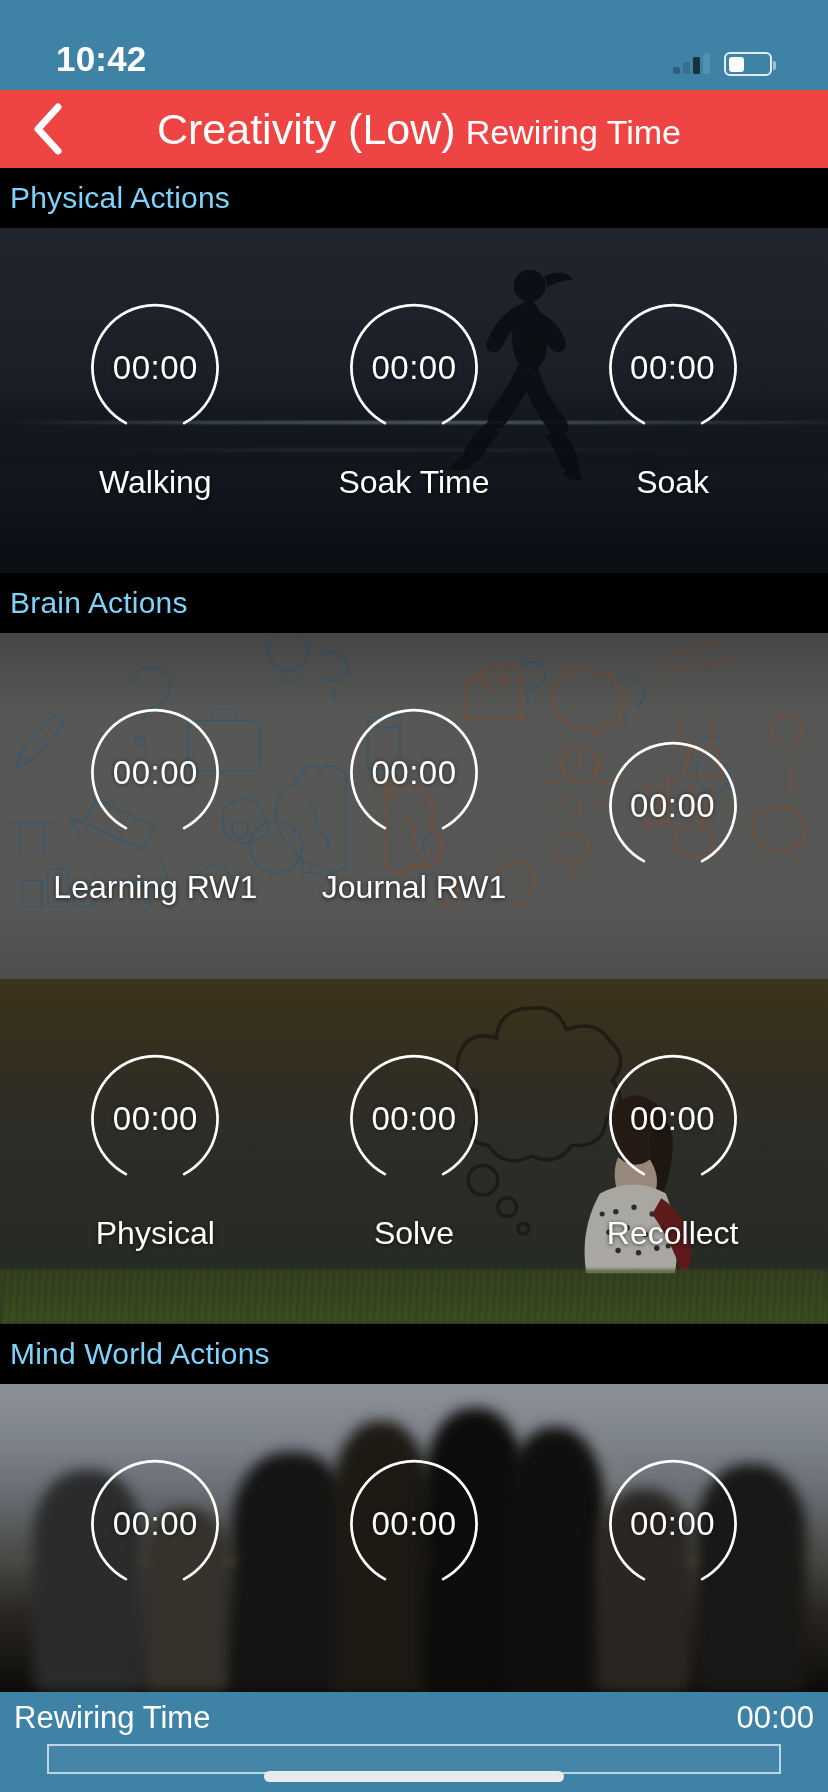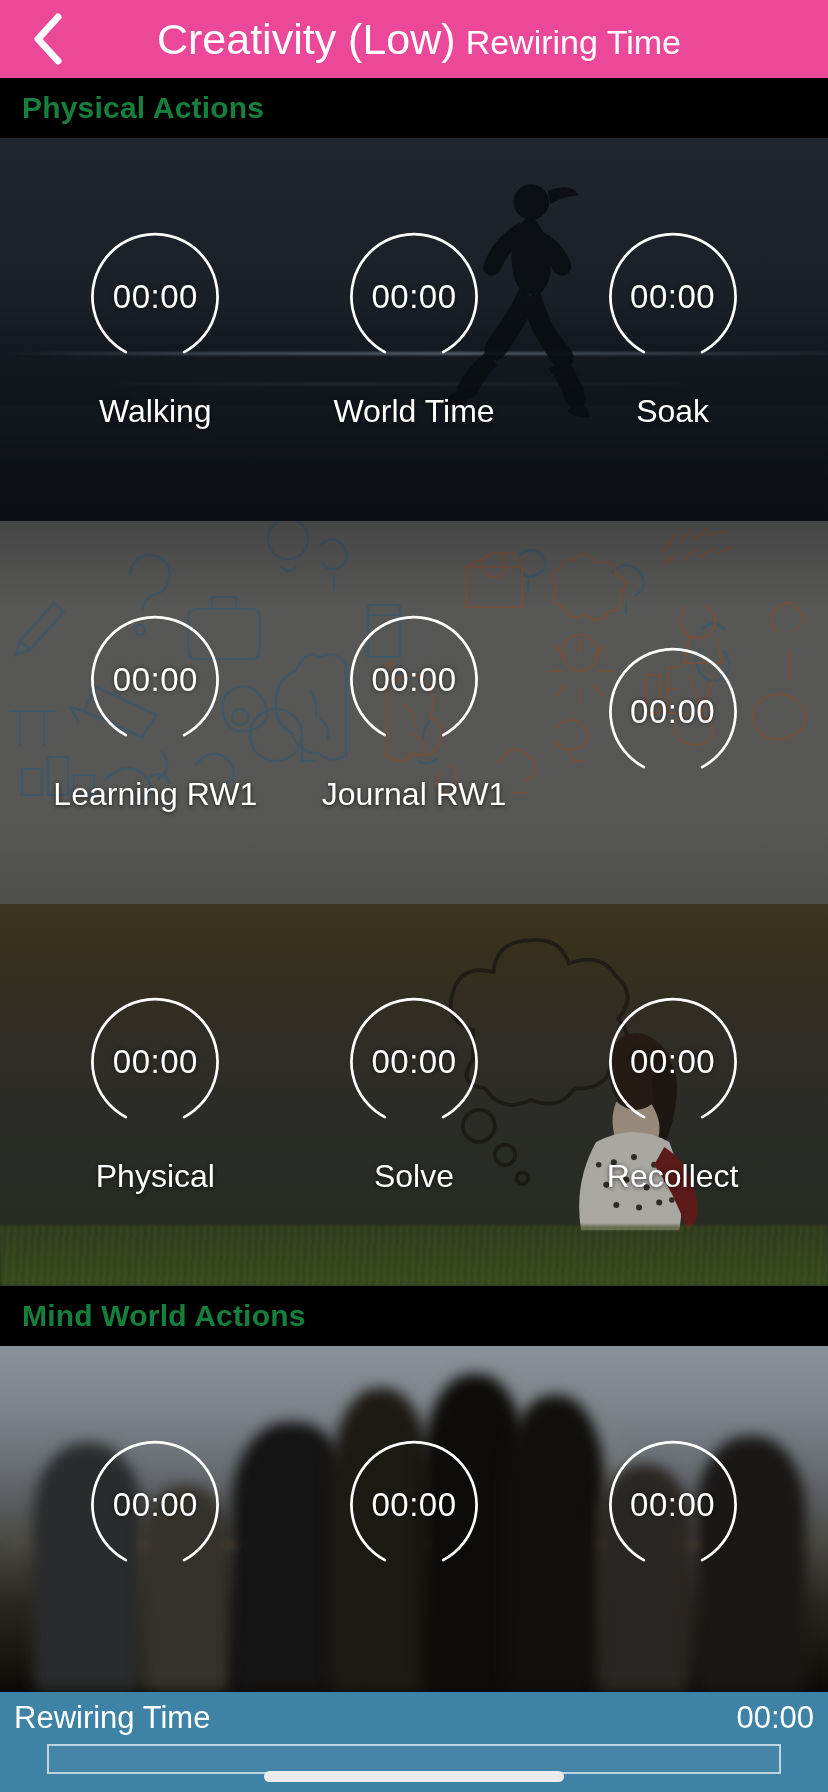--- a/index.html
+++ b/index.html
@@ -47,21 +47,21 @@
     background:rgba(255,255,255,.5);
   }
   .battery span {
     display:block; height:100%; width:40%;
     background:#fff; border-radius:3px;
   }
 
   
   .navbar {
     height:78px; flex:0 0 78px;
-    background:#ec4899;
+    background:#ef4444;
     display:flex; align-items:center;
     position:relative;
   }
   .back-btn {
     position:absolute; left:0; top:0;
     width:96px; height:78px;
     display:flex; align-items:center; justify-content:center;
     cursor:pointer;
   }
   .back-btn svg { display:block; }
@@ -73,21 +73,21 @@
   .nav-title .main { color:#fff; font-size:43px; line-height:1; font-weight:400; }
   .nav-title .sub  { color:#fff; font-size:34px; line-height:1; font-weight:400; }
 
   
   .sec-head {
     flex:0 0 60px; height:60px;
     background:#000;
     display:flex; align-items:center;
     padding-left:10px;
   }
-  .sec-head span { color:#15803d; font-size:30px; font-weight:700; letter-spacing:.2px;margin-left:12px; }
+  .sec-head span { color:#7dd3fc; font-size:30px; font-weight:400; letter-spacing:.2px; }
 
   
   .sec-body {
     flex:1 1 auto;
     position:relative;
     overflow:hidden;
   }
   .bg { position:absolute; inset:0; }
   .tiles {
     position:relative; z-index:5;
@@ -209,20 +209,34 @@
     position:absolute; left:50%; transform:translateX(-50%);
     bottom:10px; width:300px; height:11px;
     border-radius:7px; background:#e8eaec;
   }
 </style>
 </head>
 <body>
 
 <div class="phone">
 
+  <div class="statusbar">
+    <div class="clock">10:42</div>
+    <div class="status-right">
+      <div class="bars">
+        <i></i>
+          <i></i>
+          <i></i>
+          <i></i>
+      </div>
+      <div class="battery">
+        <span style="width: 40%;"></span>
+      </div>
+    </div>
+  </div>
 
   <div class="navbar">
     <div class="back-btn">
       <svg width="34" height="54" viewBox="0 0 34 54">
         <polyline points="27,5 7,27 27,49" fill="none" stroke="#ffffff" stroke-width="7" stroke-linecap="round" stroke-linejoin="round"></polyline>
       </svg>
     </div>
     <div class="nav-title">
       <span class="main">Creativity (Low)</span>
       <span class="sub">Rewiring Time</span>
@@ -263,34 +277,37 @@
         </div>
         <div class="label">Walking</div>
       </div>
       <div class="tile">
         <div class="gauge">
           <svg viewBox="0 0 100 100">
             <path d="M 28.6 90.5 A 46 46 0 1 1 71.4 90.5" fill="none" stroke="#ffffff" stroke-width="2" stroke-linecap="round"></path>
           </svg>
           <div class="val">00:00</div>
         </div>
-        <div class="label">World Time</div>
+        <div class="label">Soak Time</div>
       </div>
       <div class="tile">
         <div class="gauge">
           <svg viewBox="0 0 100 100">
             <path d="M 28.6 90.5 A 46 46 0 1 1 71.4 90.5" fill="none" stroke="#ffffff" stroke-width="2" stroke-linecap="round"></path>
           </svg>
           <div class="val">00:00</div>
         </div>
         <div class="label">Soak</div>
       </div>
     </div>
   </div>
 
+  <div class="sec-head">
+    <span>Brain Actions</span>
+  </div>
   <div class="sec-body">
     <div class="bg bg-doodle">
       <svg class="doodles" viewBox="0 0 828 290">
         <g fill="none" stroke="#2f5a78" stroke-width="2.2" stroke-linecap="round">
           <path d="M20 120 l34 -38 l10 9 l-34 38 z M20 120 l-4 14 l14 -5"></path>
           <path d="M10 190 h46 M20 190 v34 M44 190 v34"></path>
           <path d="M130 52 a20 20 0 1 1 22 22 q-8 5 -9 14 M140 104 a5 5 0 1 0 0.1 0"></path>
           <path d="M196 88 h56 a8 8 0 0 1 8 8 v34 a8 8 0 0 1 -8 8 h-56 a8 8 0 0 1 -8 -8 v-34 a8 8 0 0 1 8 -8 z M212 88 v-12 h24 v12"></path>
           <path d="M96 166 l60 28 l-14 22 l-58 -26 z M84 190 l-14 -4 l8 14"></path>
           <path d="M228 172 q22 -16 34 6 q14 22 -8 30 q-24 8 -30 -12 q-4 -18 4 -24 z M240 188 a8 8 0 1 0 0.1 0"></path>

